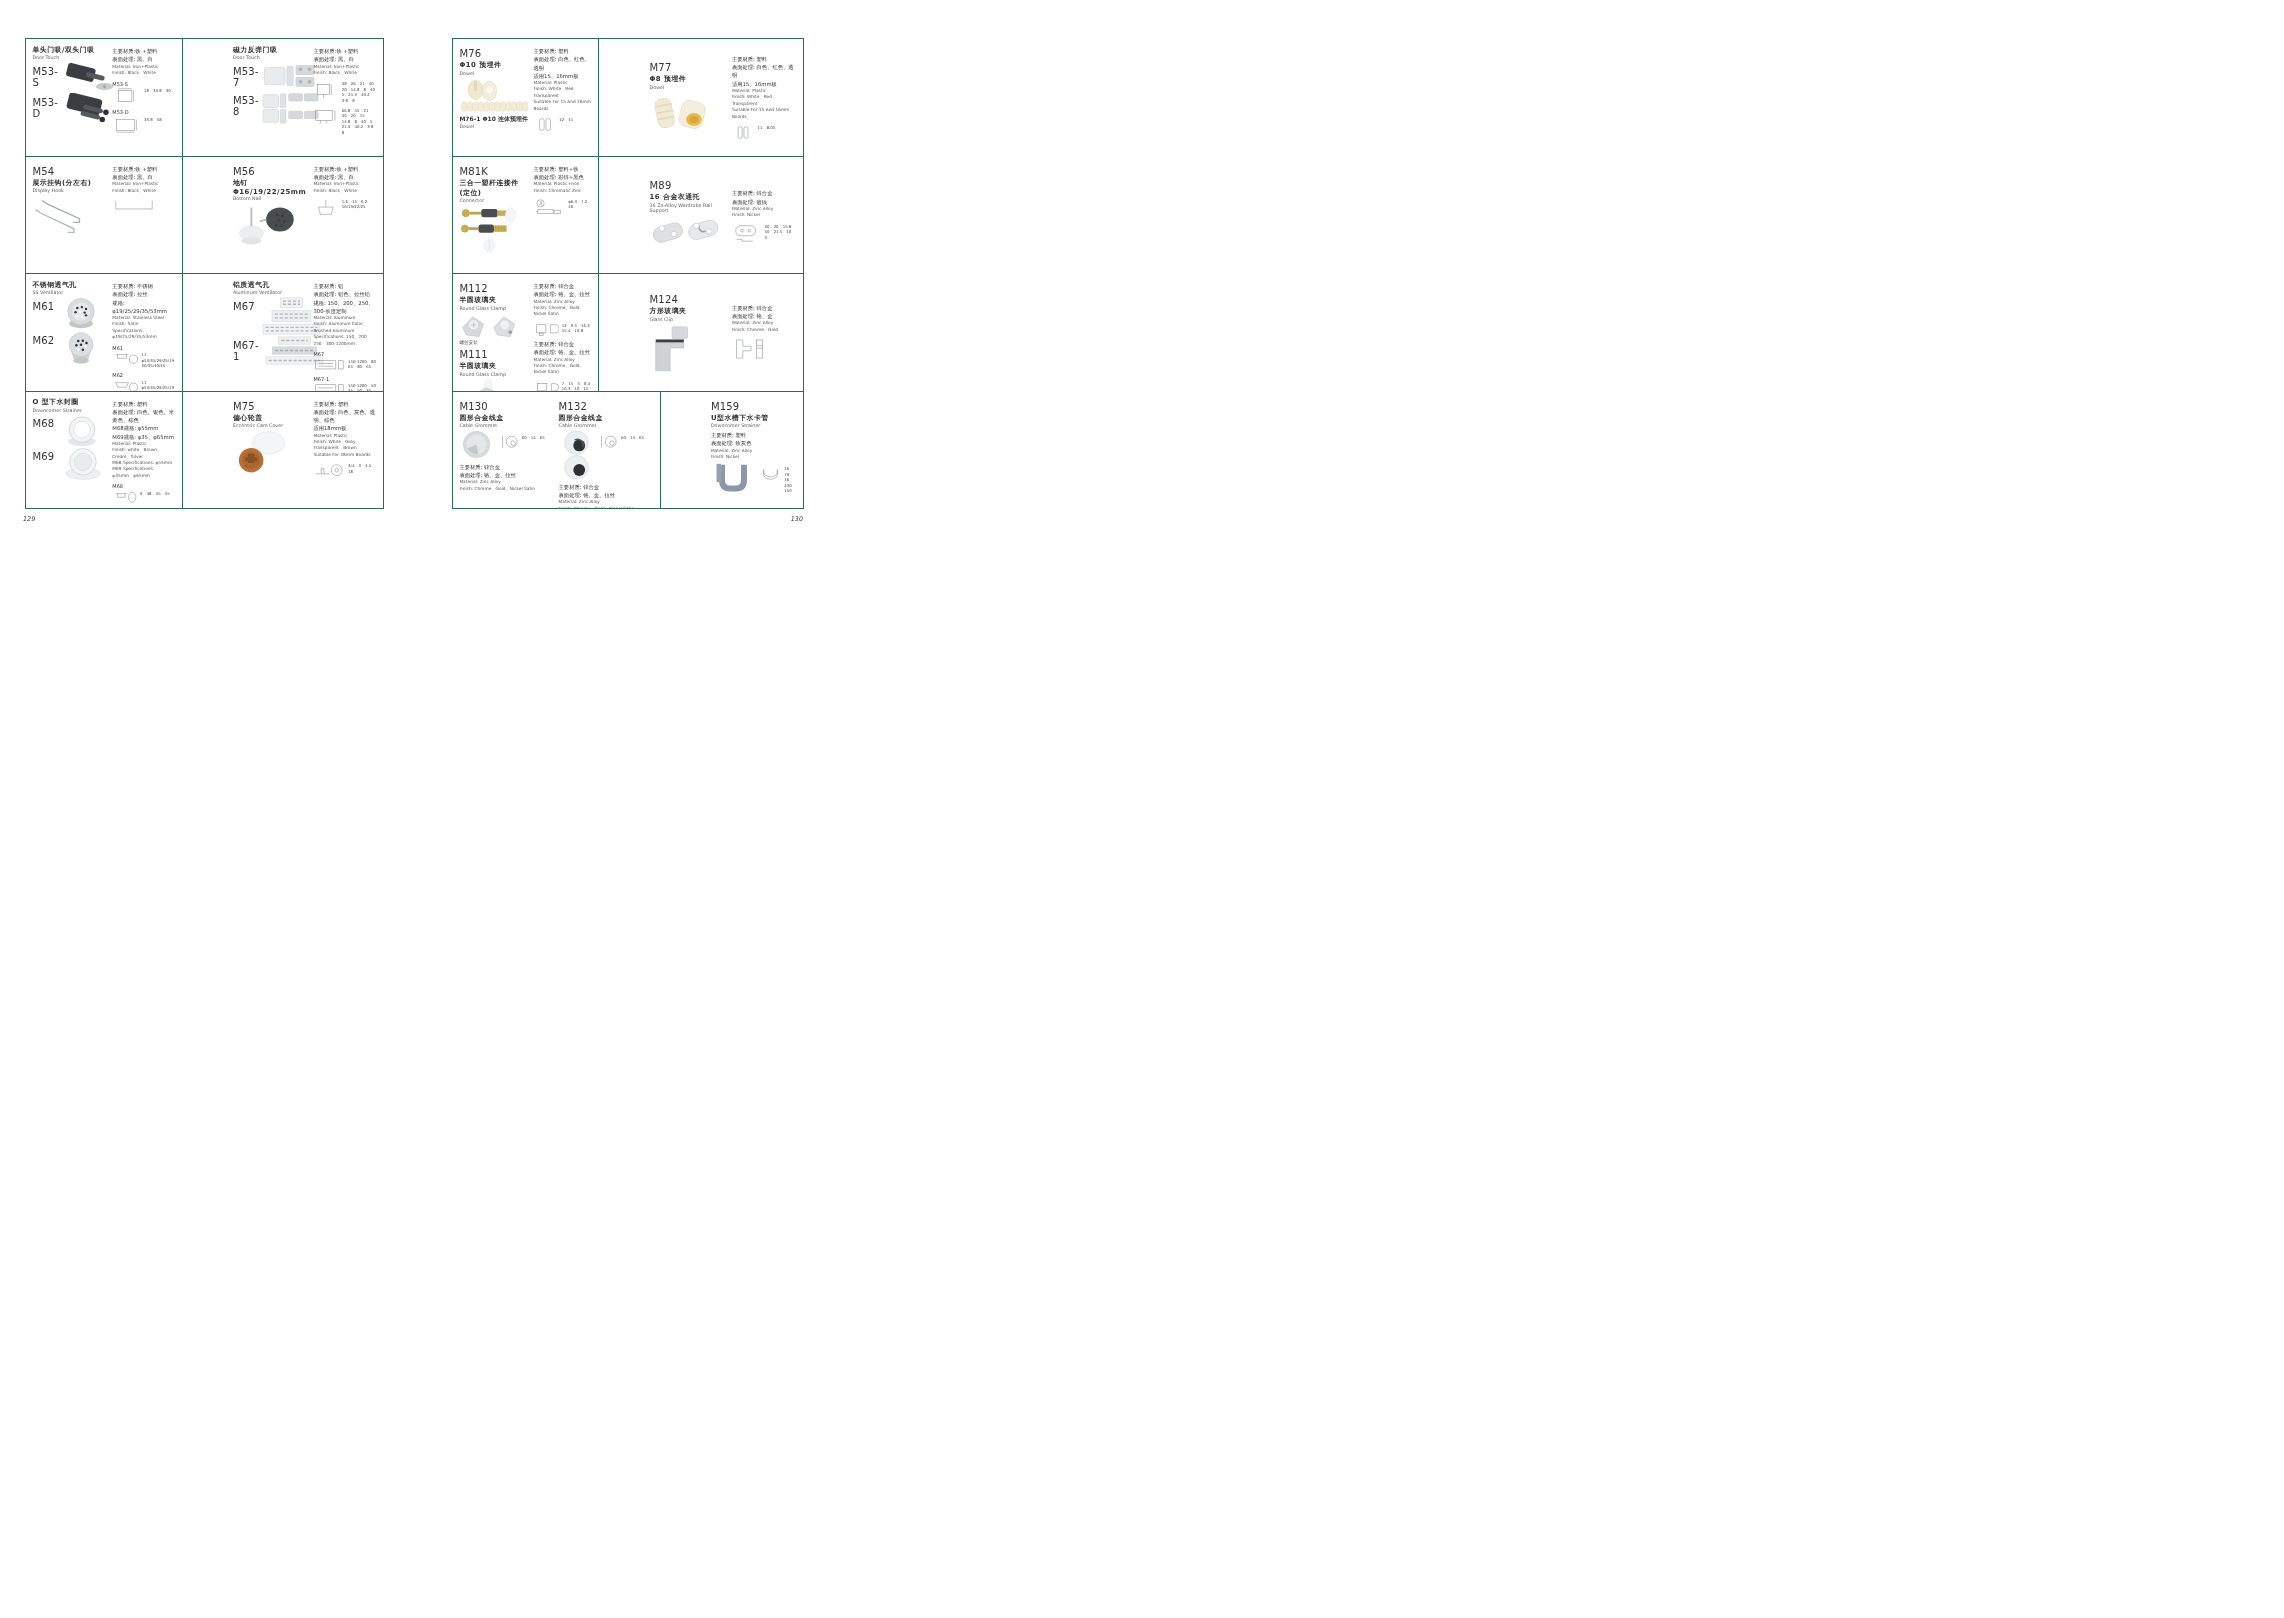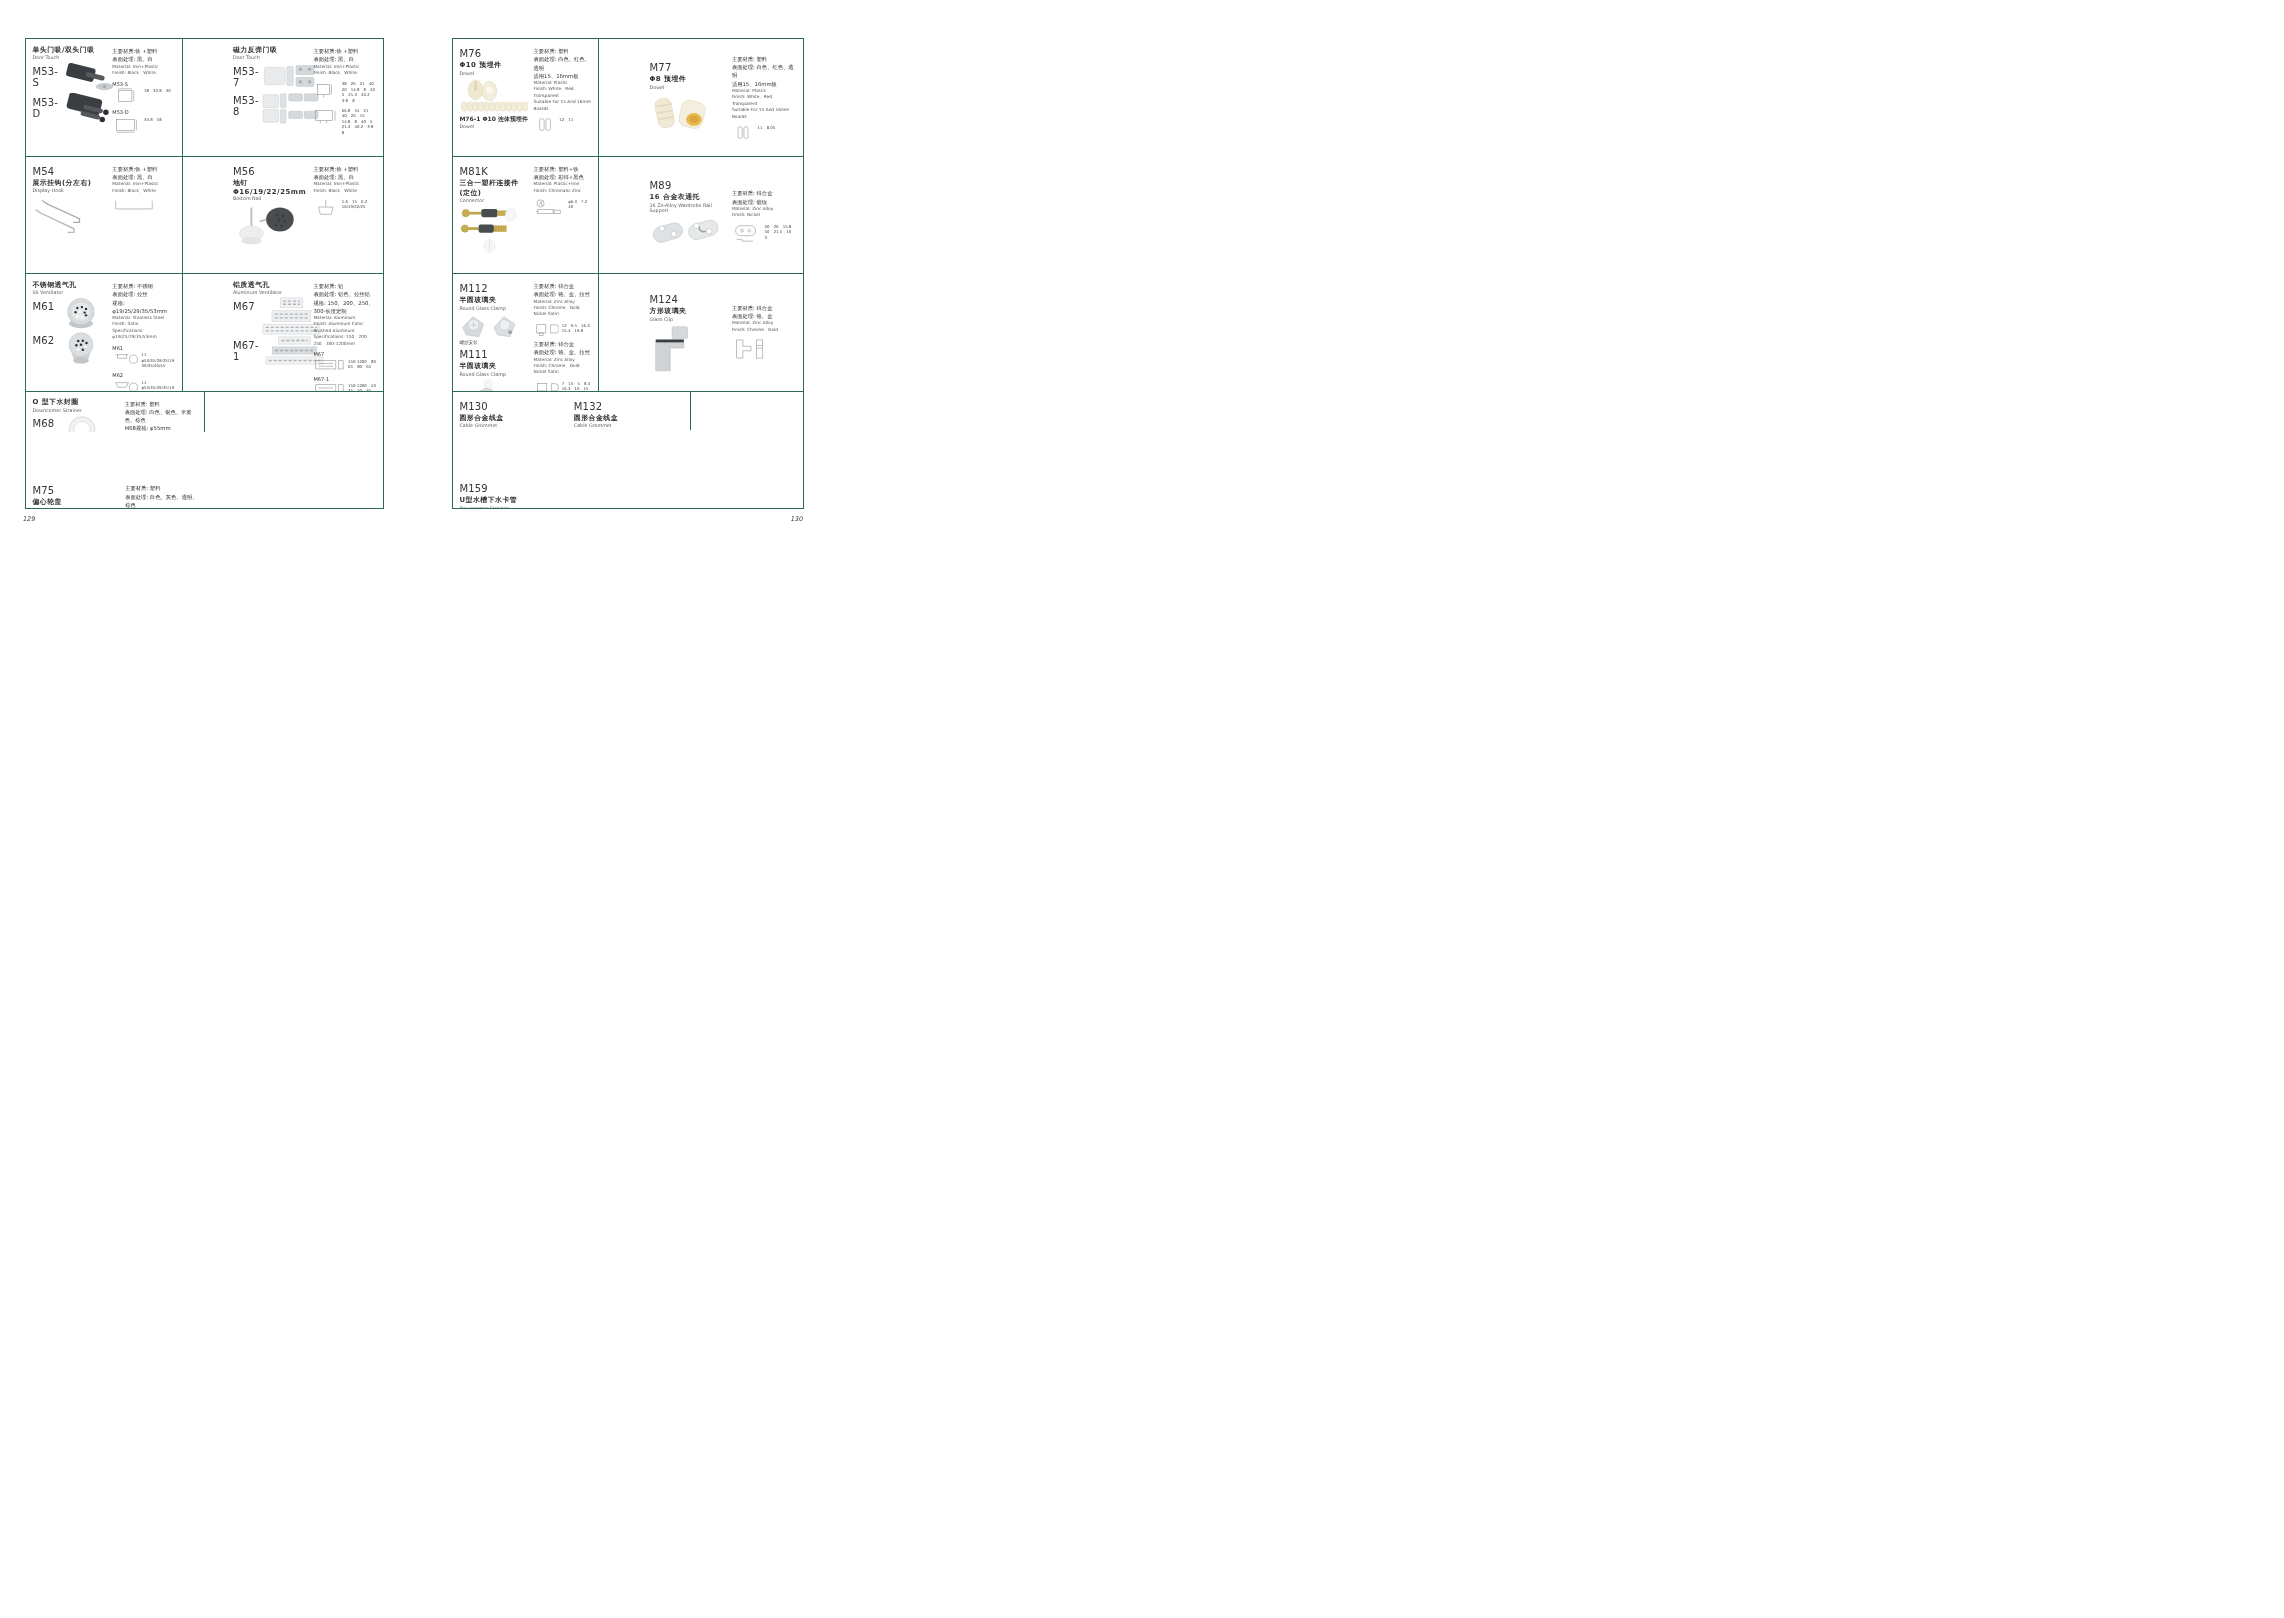--- a/index.html
+++ b/index.html
@@ -2,21 +2,21 @@
 <html style="font-size:7.3px"><head>
 <meta charset="utf-8">
 <style>
   html,body{margin:0;padding:0;background:#fff;}
   .canvas{position:relative;width:827px;height:539px;background:#fff;
           font-family:"DejaVu Sans","Liberation Sans",sans-serif;color:#3a3a3a;overflow:hidden;}
   .tbl{position:absolute;top:38px;height:471px;border:0.5px solid #2e6b54;display:flex;flex-direction:column;box-sizing:border-box;background:#fff;}
   .tbl-left{left:25px;width:359px;}
   .tbl-right{left:452px;width:352px;}
   .row{flex:1;display:flex;border-bottom:0.5px solid #2e6b54;min-height:0;gap:44px;}
-  .row:last-child{border-bottom:none;flex-direction:column;}
+  .row:last-child{border-bottom:none;}
   .cell{position:relative;padding:5.5px 6.4px;box-sizing:border-box;min-width:0;overflow:hidden;display:flex;gap:4.6px;}
   .b-r{border-right:0.5px solid #2e6b54;}
   .lw{width:50%;}
   .rw1{width:47.7%;}.rw2{width:52.3%;align-items:center;}
   .rw3{width:68%;justify-content:space-between;}.rw4{width:32%;}
   .col-left{flex:1 1 54%;min-width:0;}
   .col-right{flex:0 0 44%;min-width:0;}
   .title-cn{font-size:6.9px;font-weight:bold;letter-spacing:0.5px;color:#333;}
   .title-en{font-size:4.8px;color:#606060;margin-top:0.9px;margin-bottom:1.8px;}
   .code{font-size:10px;color:#333;margin:3.7px 0 0.9px;letter-spacing:0.2px;}

